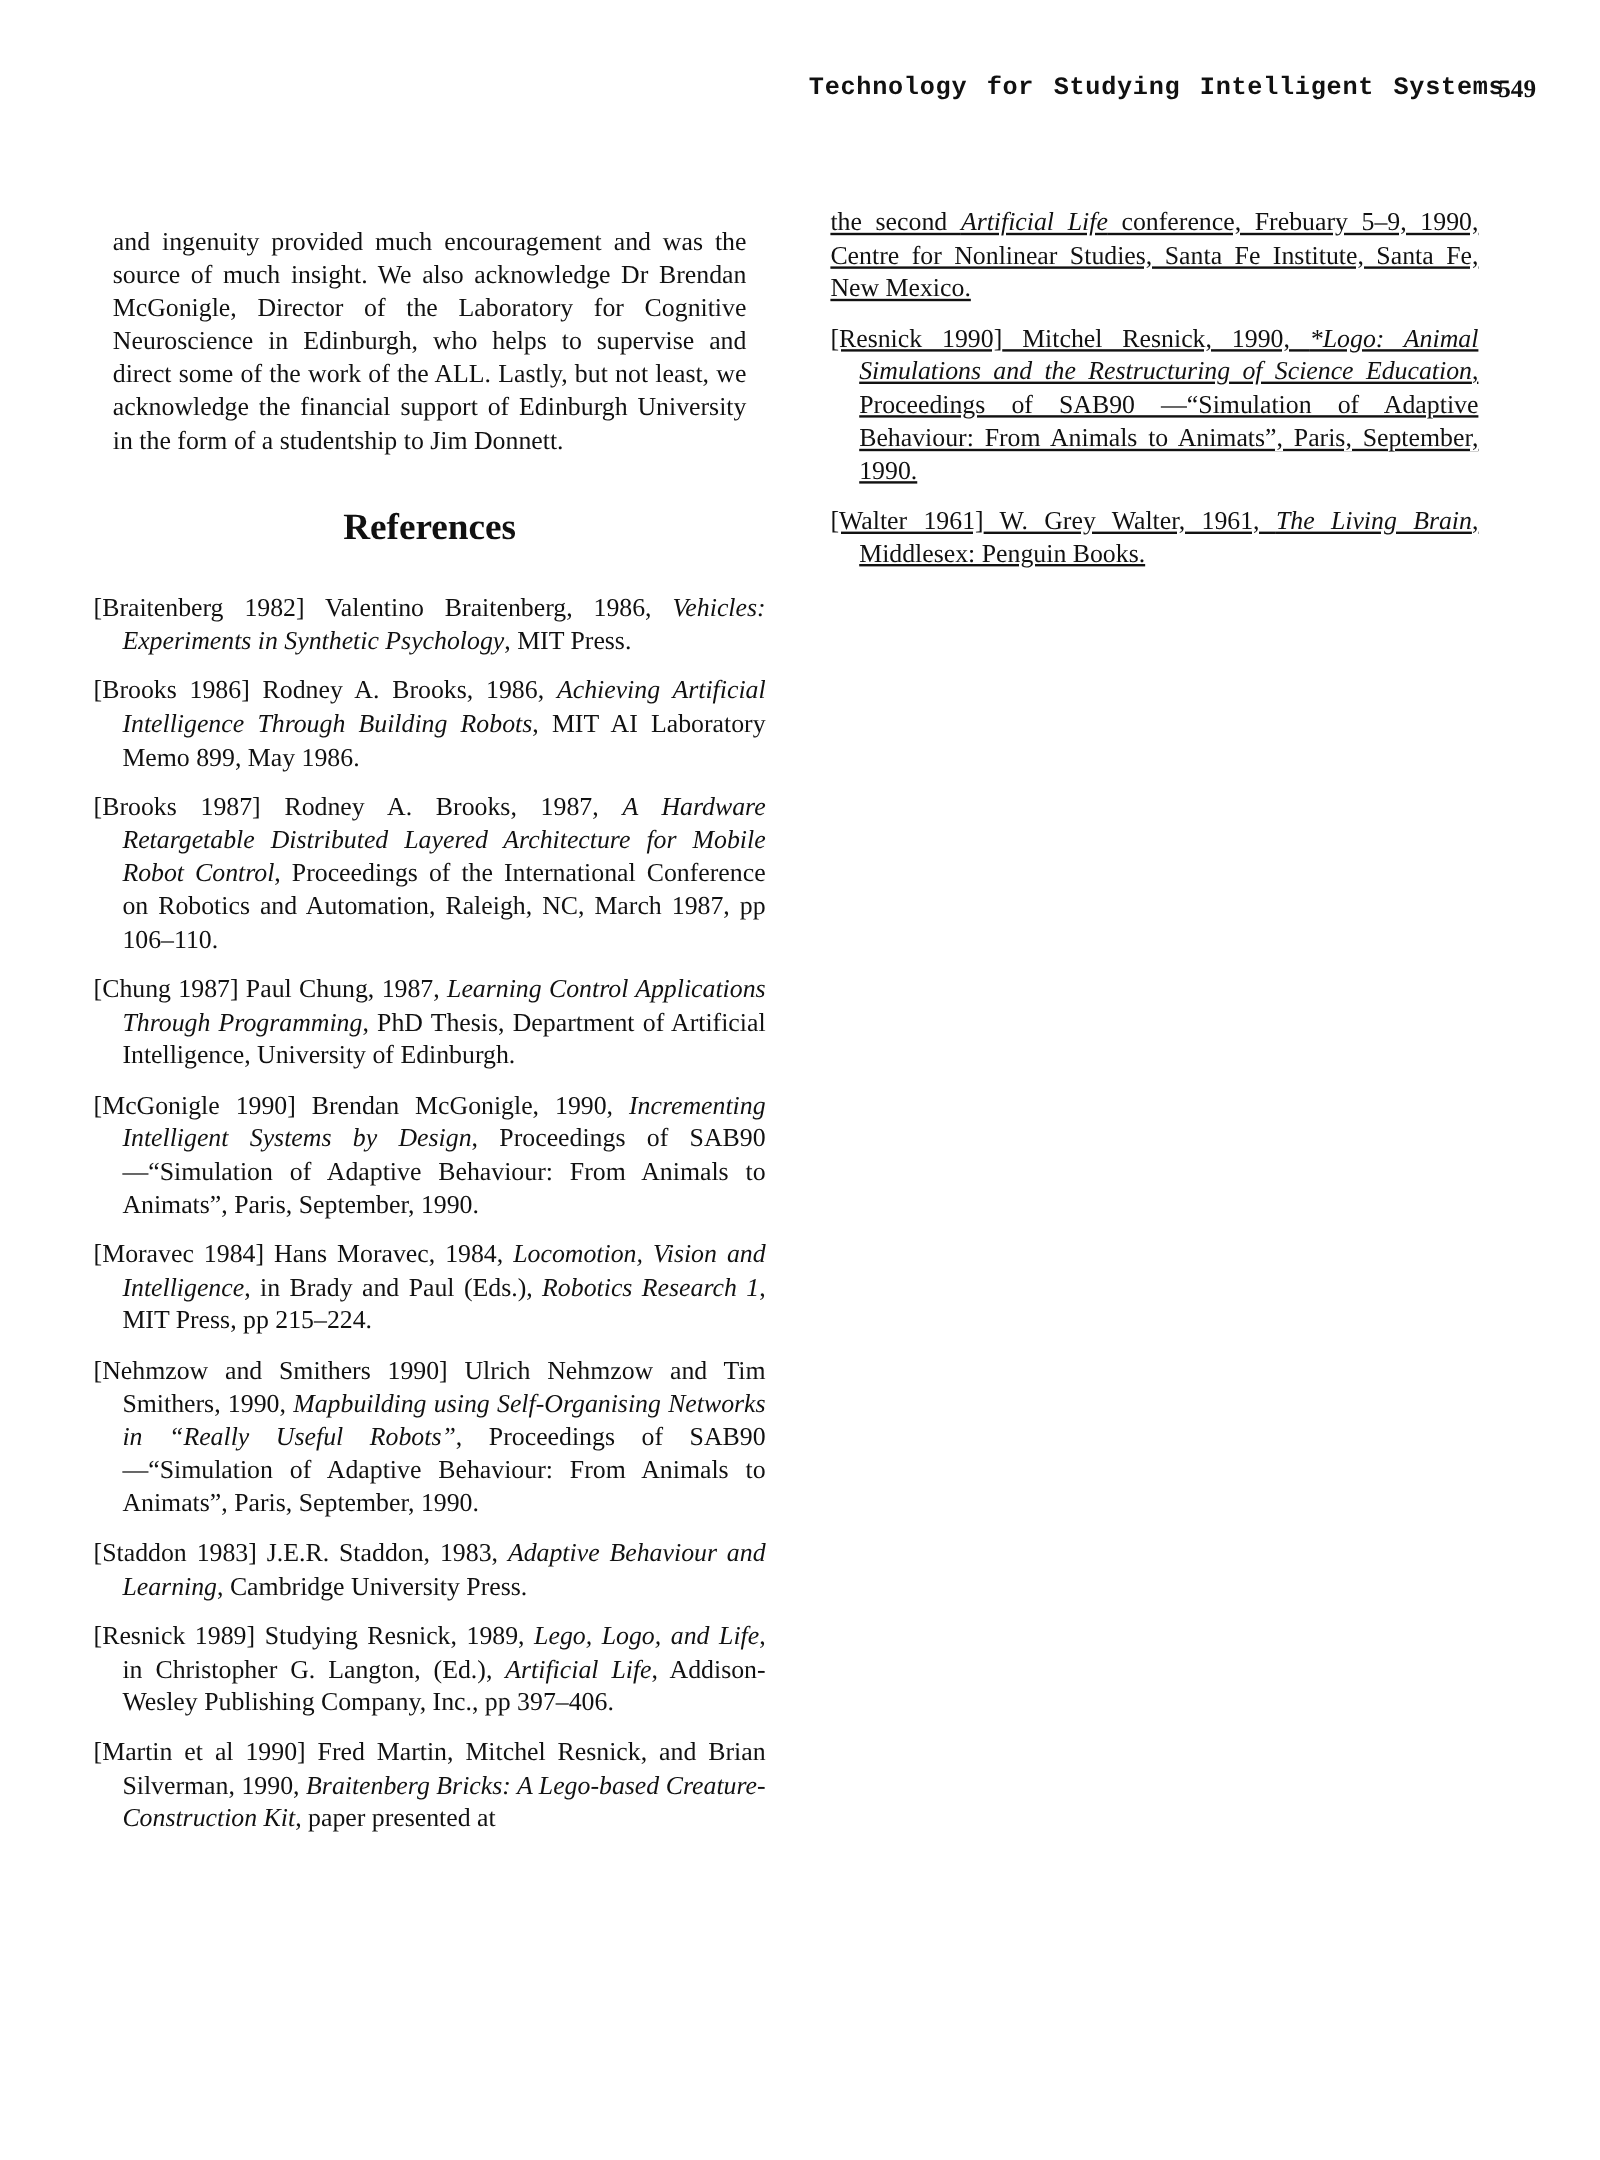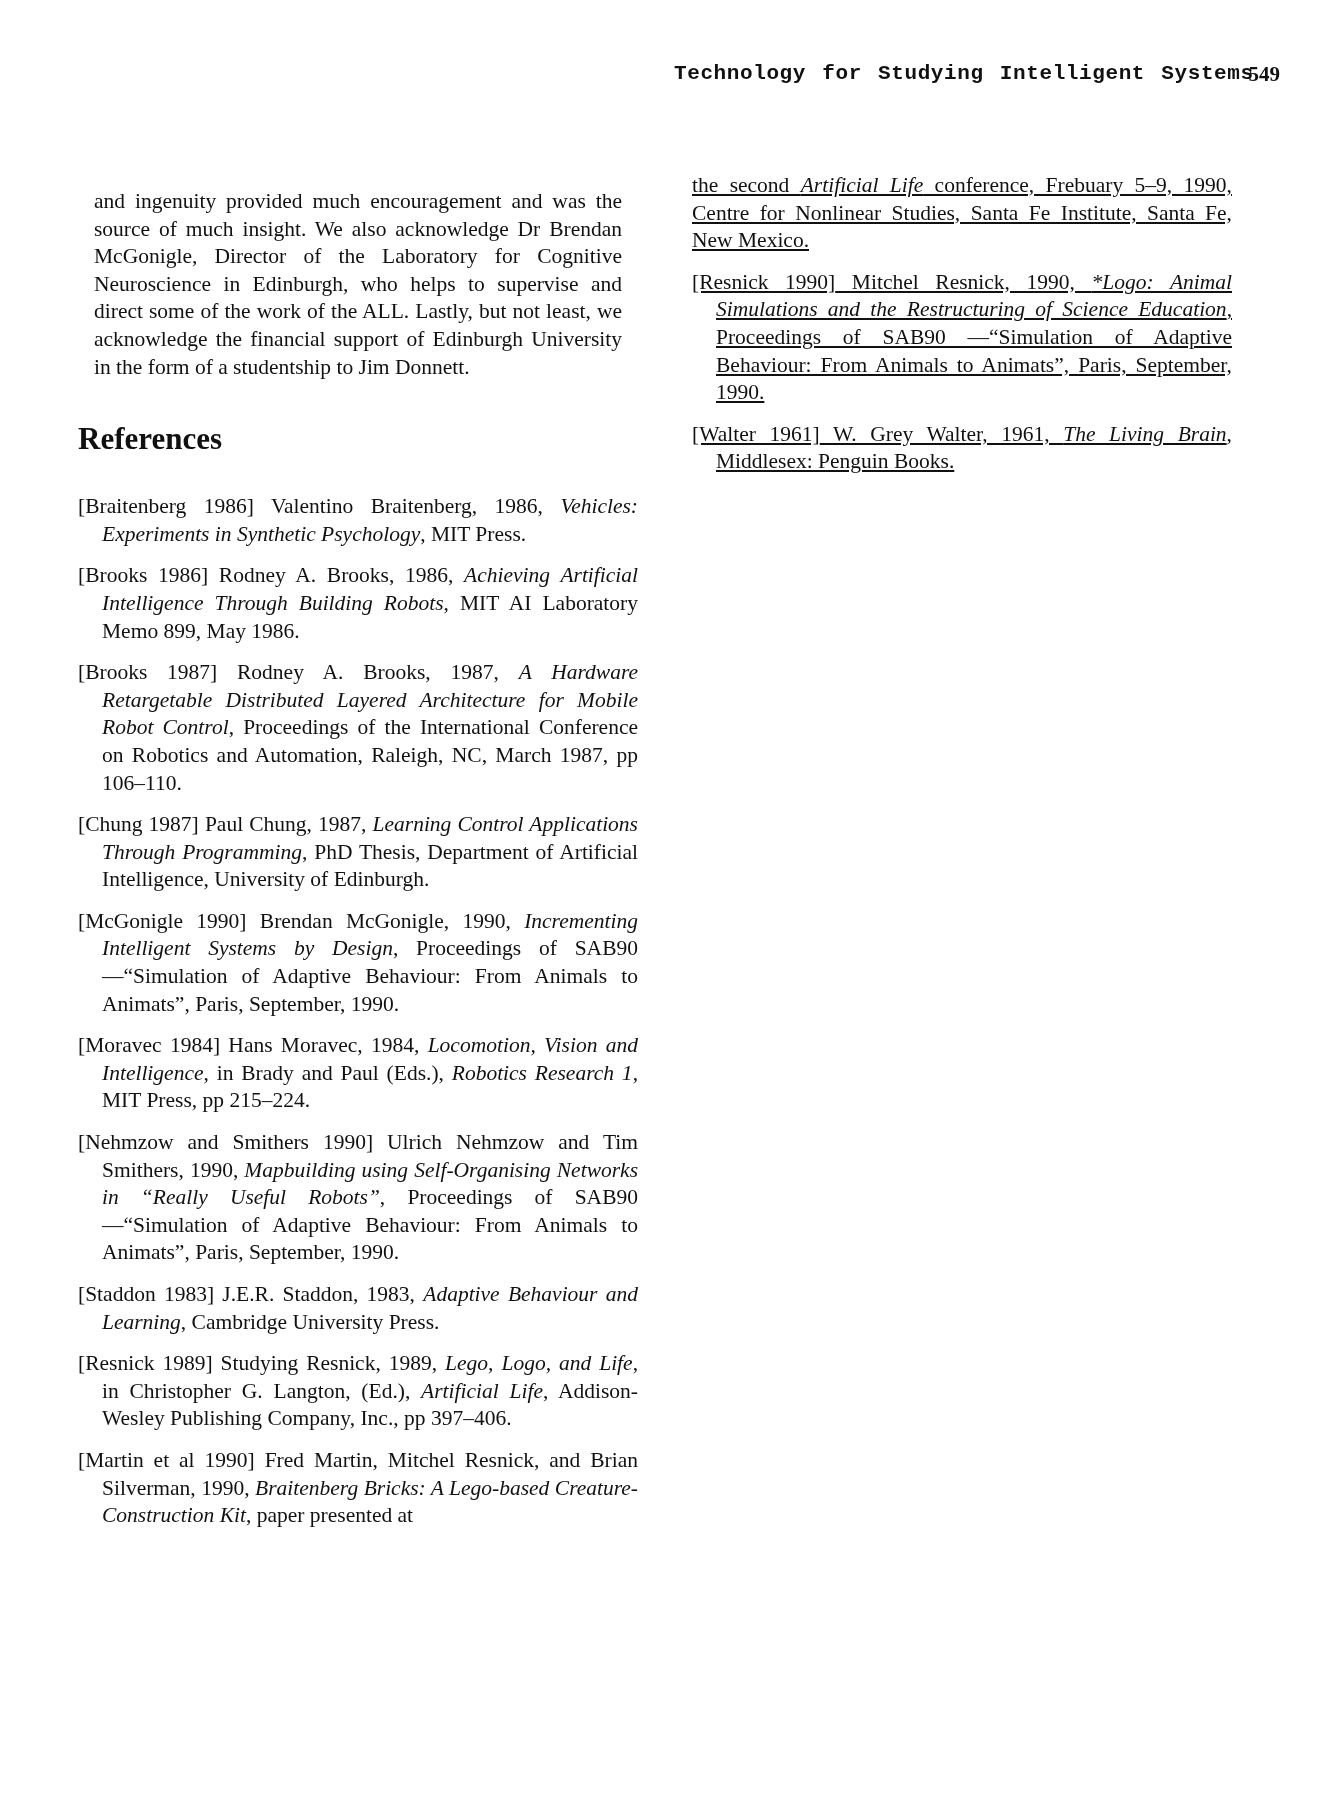--- a/index.html
+++ b/index.html
@@ -6,38 +6,38 @@
   body { width:1333px; height:1800px; position:relative; overflow:hidden;
          font-family:"Liberation Serif","DejaVu Serif",serif; color:#111; }
   .running-head { position:absolute; top:62px; left:670px; width:610px; height:30px;
                   font-weight:bold; font-size:21px; }
   .running-head .title { position:absolute; left:4px; top:0; letter-spacing:0.6px; word-spacing:3px;font-family:Liberation Mono, monospace; }
   .running-head .pageno { position:absolute; right:0; top:0; }
   .col { position:absolute; top:172px; font-size:21.5px; line-height:27.6px; text-align:justify; }
   .col.left { left:78px; width:560px; }
   .col.right { left:692px; width:540px; top:172px;text-decoration:underline; }
   p { margin:16px; }
-  h2 { font-size:31px; font-weight:bold; margin:40px 0 36px 0; line-height:36px; text-align:left; }
+  h2 { font-size:31px; font-weight:bold; margin:40px 0 36px 0; line-height:36px; text-align:center; }
   .ref { margin:0 0 14px 0; padding-left:24px; text-indent:-24px; }
   .ref.cont { text-indent:0; }
   i { font-style:italic; }
 </style>
 </head>
 <body>
 
 <div class="running-head">
   <span class="title">Technology for Studying Intelligent Systems</span>
   <span class="pageno">549</span>
 </div>
 
 <div class="col left">
   <p>and ingenuity provided much encouragement and was the source of much insight. We also acknowledge Dr Brendan McGonigle, Director of the Laboratory for Cognitive Neuroscience in Edinburgh, who helps to supervise and direct some of the work of the ALL. Lastly, but not least, we acknowledge the financial support of Edinburgh University in the form of a studentship to Jim Donnett.</p>
   <h2>References</h2>
   <div id="left-refs">
-      <p class="ref"><span>[Braitenberg 1986]</span><span> Valentino Braitenberg, 1986, </span><i>Vehicles: Experiments in Synthetic Psychology</i><span>, MIT Press.</span></p>
+      <p class="ref"><span>[Braitenberg 1982]</span><span> Valentino Braitenberg, 1986, </span><i>Vehicles: Experiments in Synthetic Psychology</i><span>, MIT Press.</span></p>
       <p class="ref"><span>[Brooks 1986]</span><span> Rodney A. Brooks, 1986, </span><i>Achieving Artificial Intelligence Through Building Robots</i><span>, MIT AI Laboratory Memo 899, May 1986.</span></p>
       <p class="ref"><span>[Brooks 1987]</span><span> Rodney A. Brooks, 1987, </span><i>A Hardware Retargetable Distributed Layered Architecture for Mobile Robot Control</i><span>, Proceedings of the International Conference on Robotics and Automation, Raleigh, NC, March 1987, pp 106–110.</span></p>
       <p class="ref"><span>[Chung 1987]</span><span> Paul Chung, 1987, </span><i>Learning Control Applications Through Programming</i><span>, PhD Thesis, Department of Artificial Intelligence, University of Edinburgh.</span></p>
       <p class="ref"><span>[McGonigle 1990]</span><span> Brendan McGonigle, 1990, </span><i>Incrementing Intelligent Systems by Design</i><span>, Proceedings of SAB90—“Simulation of Adaptive Behaviour: From Animals to Animats”, Paris, September, 1990.</span></p>
       <p class="ref"><span>[Moravec 1984]</span><span> Hans Moravec, 1984, </span><i>Locomotion, Vision and Intelligence</i><span>, in Brady and Paul (Eds.), </span><i>Robotics Research 1</i><span>, MIT Press, pp 215–224.</span></p>
       <p class="ref"><span>[Nehmzow and Smithers 1990]</span><span> Ulrich Nehmzow and Tim Smithers, 1990, </span><i>Mapbuilding using Self-Organising Networks in “Really Useful Robots”</i><span>, Proceedings of SAB90—“Simulation of Adaptive Behaviour: From Animals to Animats”, Paris, September, 1990.</span></p>
       <p class="ref"><span>[Staddon 1983]</span><span> J.E.R. Staddon, 1983, </span><i>Adaptive Behaviour and Learning</i><span>, Cambridge University Press.</span></p>
       <p class="ref"><span>[Resnick 1989]</span><span> Studying Resnick, 1989, </span><i>Lego, Logo, and Life</i><span>, in Christopher G. Langton, (Ed.), </span><i>Artificial Life</i><span>, Addison-Wesley Publishing Company, Inc., pp 397–406.</span></p>
       <p class="ref"><span>[Martin et al 1990]</span><span> Fred Martin, Mitchel Resnick, and Brian Silverman, 1990, </span><i>Braitenberg Bricks: A Lego-based Creature-Construction Kit</i><span>, paper presented at</span></p>
     </div>

